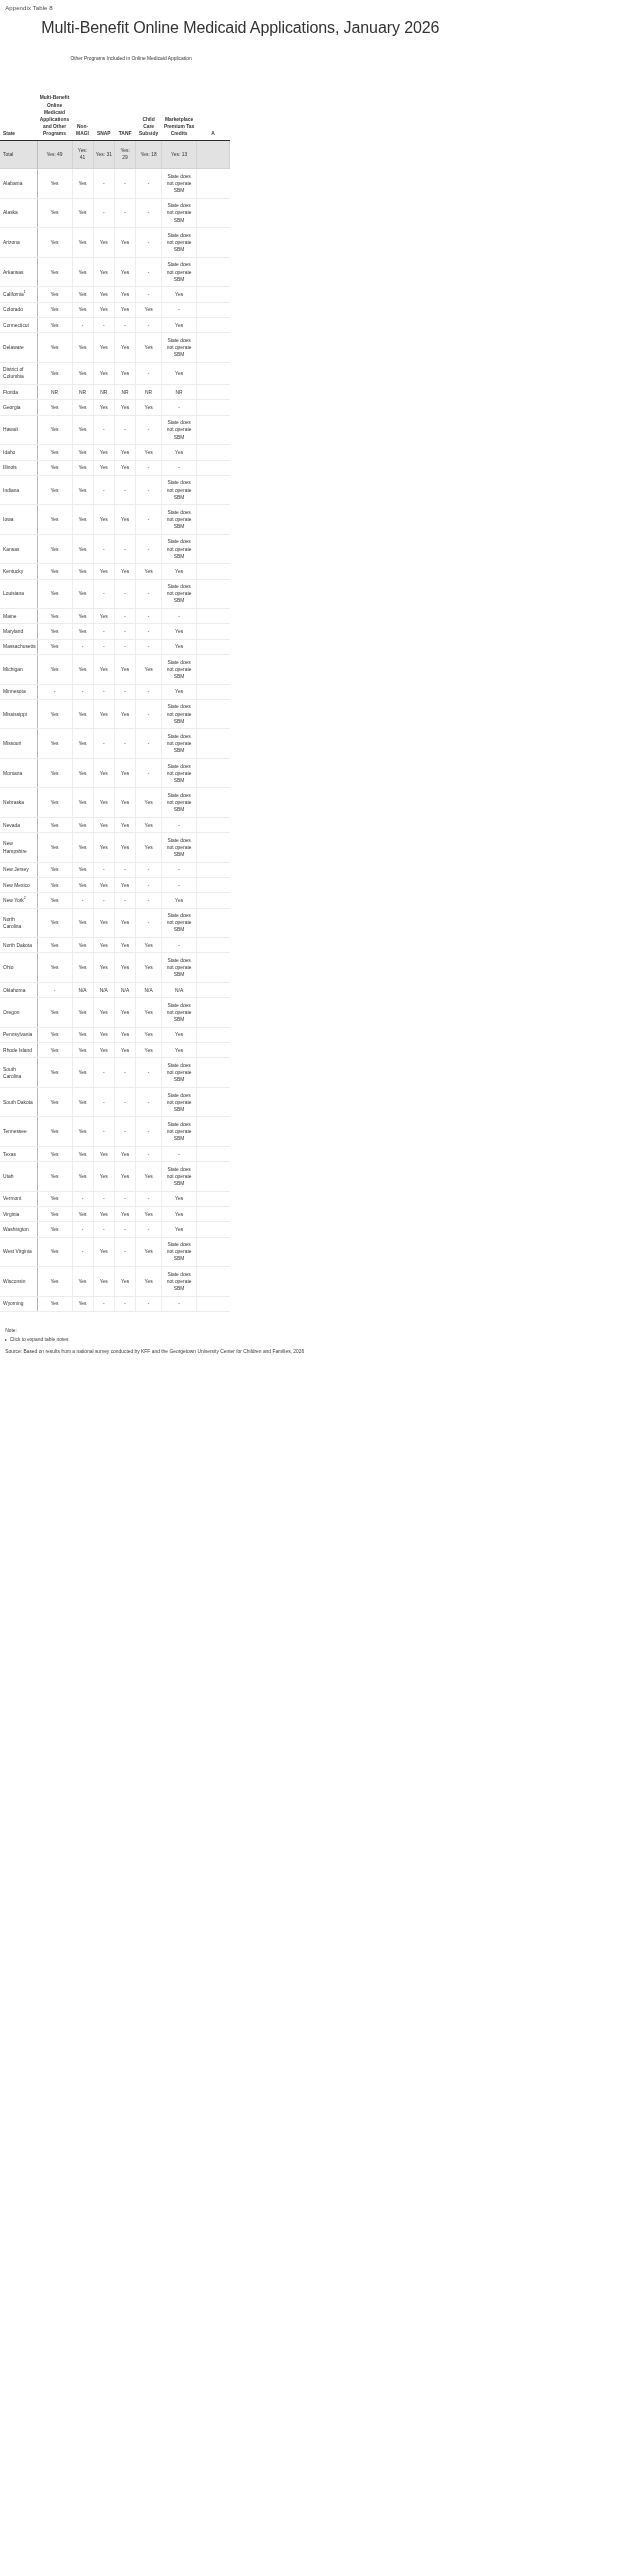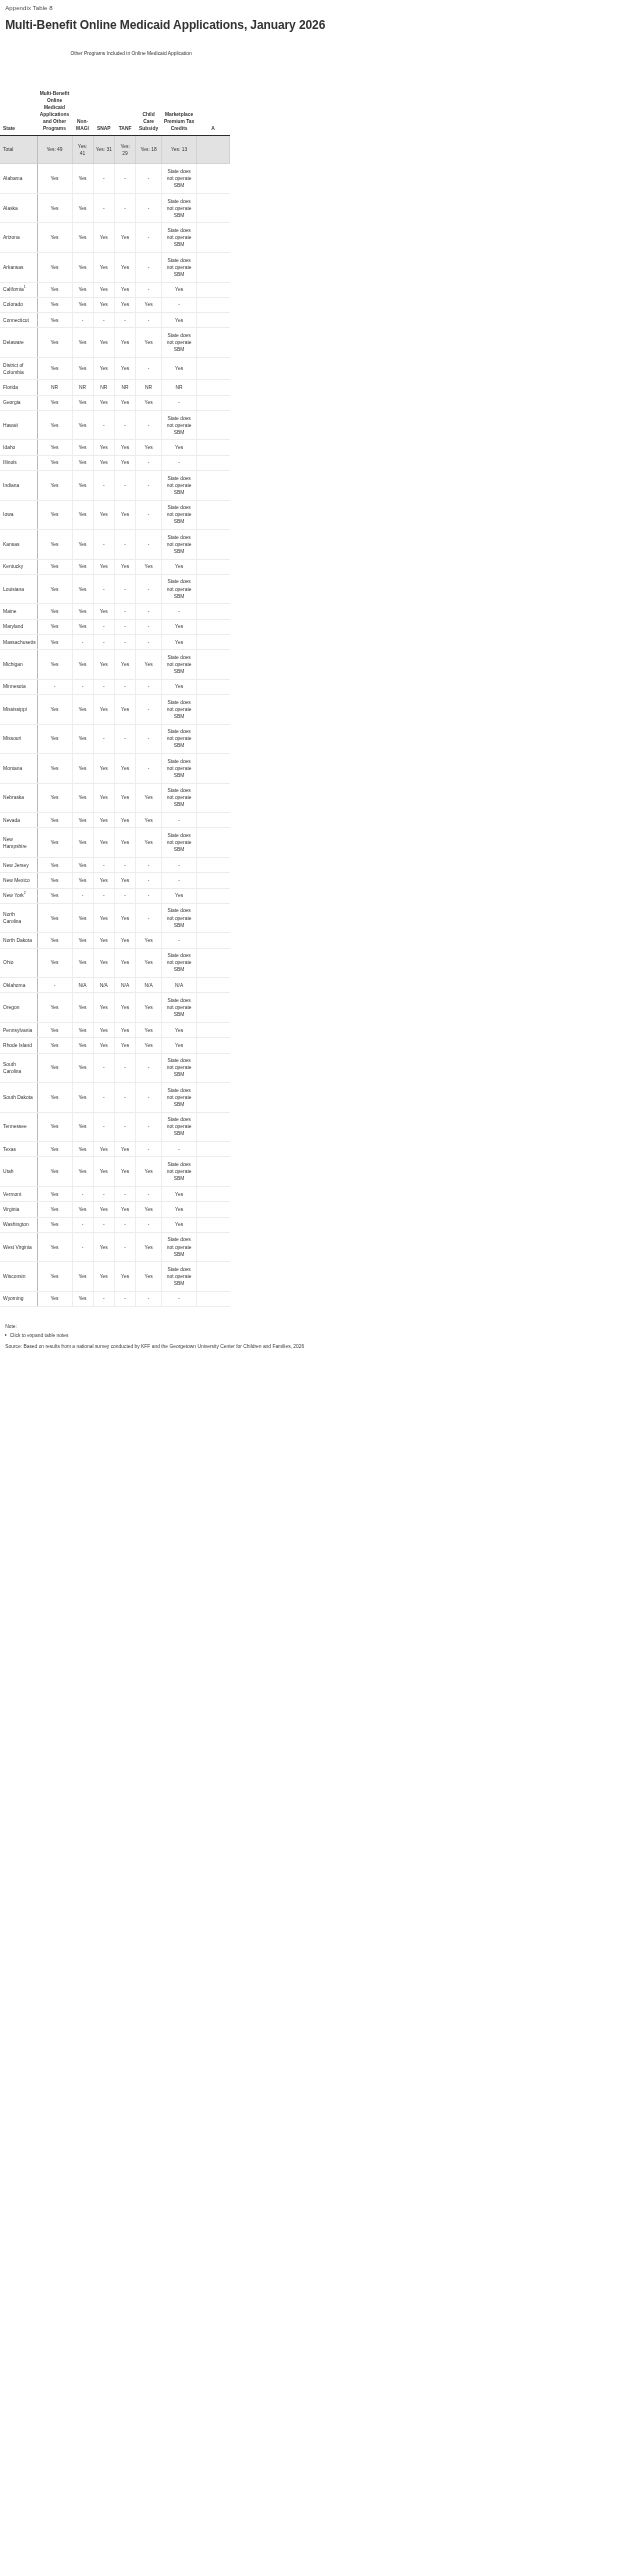--- a/index.html
+++ b/index.html
@@ -28,25 +28,26 @@
     padding: 4.6px 5.2px 0 5.2px;
   }
   .eyebrow {
     font-size: 6px;
     color: #4a4a4a;
     line-height: 1.25;
     letter-spacing: 0.1px;
   }
   .main-title {
     margin-top: 6.2px;
-    font-size: 12px;
-    font-weight: bold;
+    font-size: 16px;
+    font-weight: normal;
     color: #333333;
     letter-spacing: -0.1px;
     line-height: 1.2;
+    margin-left: 36px;
   }
 
   
   .spanner-wrap {
     margin-top: 17.5px;
     height: 23px;
     position: relative;
   }
   .spanner {
     position: absolute;

